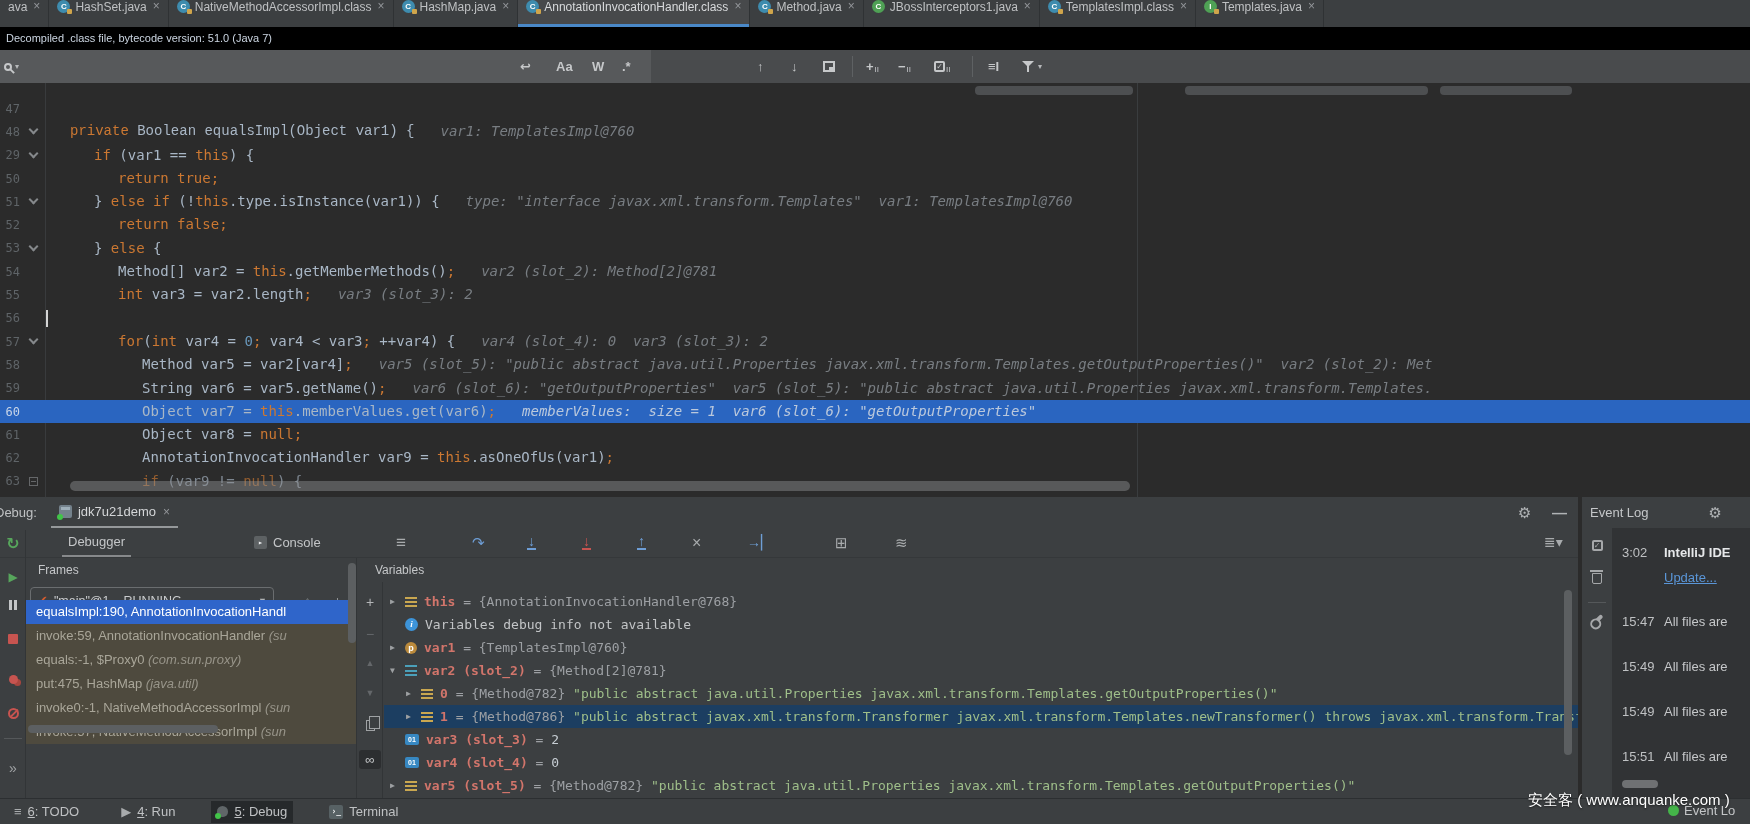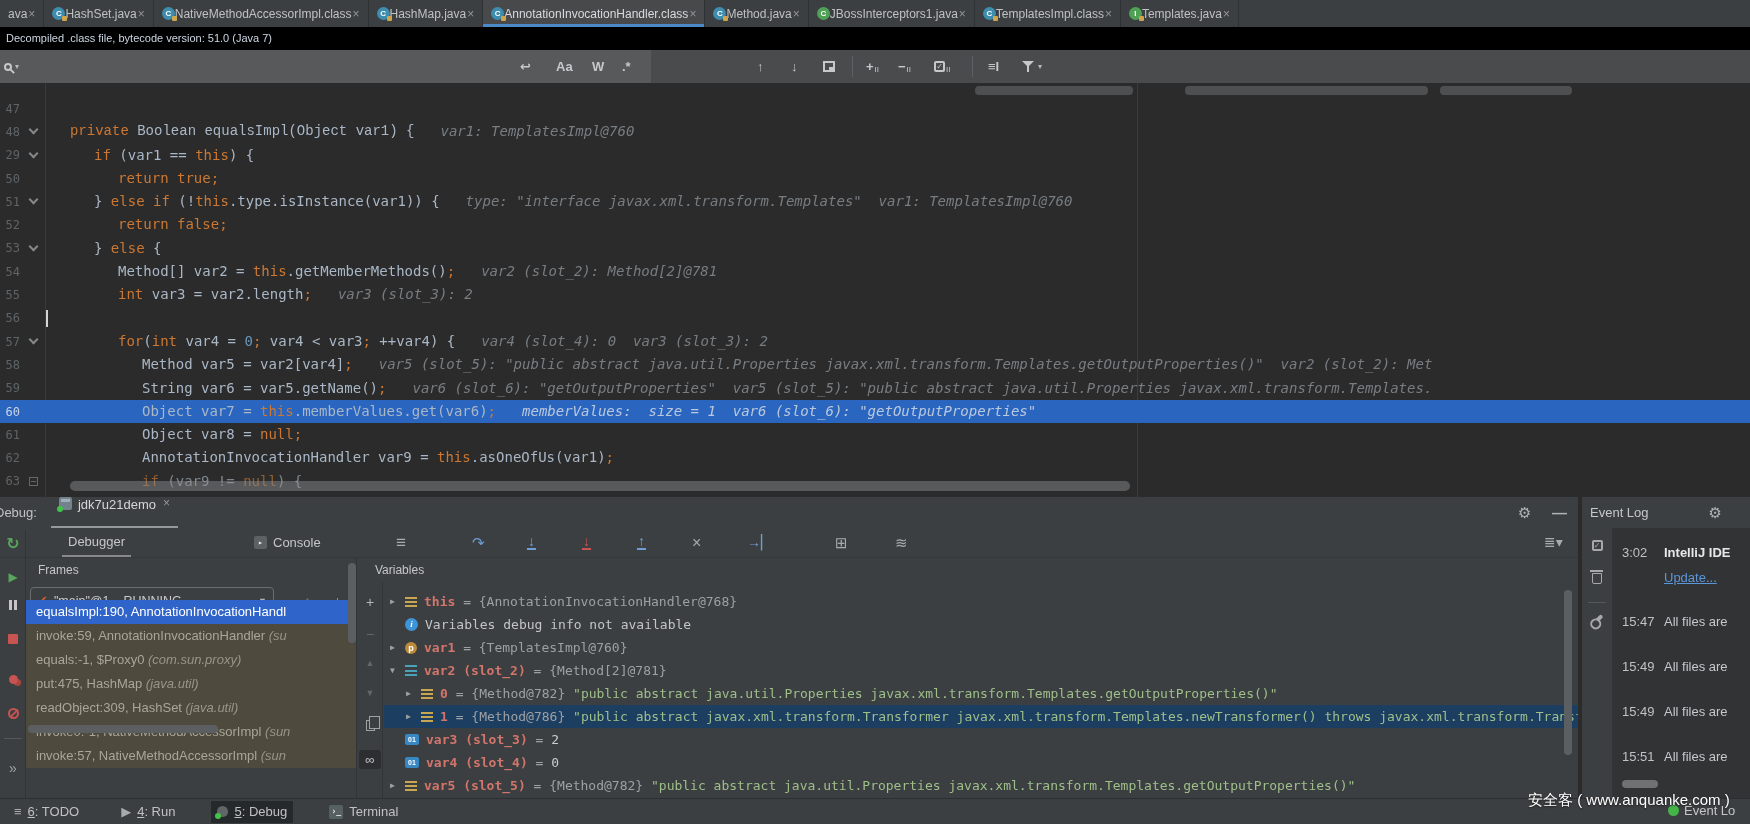--- a/index.html
+++ b/index.html
@@ -2,21 +2,21 @@
 <html><head>
 <meta charset="utf-8">
 <style>
   *{box-sizing:border-box;margin:0;padding:0}
   html,body{background:#1e1f22}
   body{font-family:"Liberation Sans","DejaVu Sans",sans-serif}
   #app{position:relative;width:1750px;height:824px;background:#2b2b2b;overflow:hidden}
 
   
   .tabbar{position:absolute;left:0;top:0;width:1750px;height:27px;background:#3c3f41;display:flex;align-items:stretch}
-  .tab{display:flex;align-items:center;padding:0 8px;border-right:1px solid #2f3234;color:#bfc1c3;font-size:12px;cursor:default;white-space:nowrap}
+  .tab{display:flex;gap:5px;padding:0 8px;border-right:1px solid #2f3234;color:#bfc1c3;font-size:12px;cursor:default;white-space:nowrap}
   .tab.active{background:#47494b;box-shadow:inset 0 -3px 0 #4a88c7;color:#d8dadc}
   .ficon{position:relative;width:13px;height:13px;border-radius:50%;color:#fff;font:700 8px/13px "Liberation Sans",sans-serif;text-align:center;flex:none}
   .ficon.teal{background:#3e8cae}
   .ficon.green{background:#4fa155}
   .ficon .lk{position:absolute;right:-2px;bottom:-1px;width:5px;height:5px;background:#cfa54b;border-radius:1px}
   .tclose{color:#93969a;font-size:12px;line-height:12px;margin-left:1px}
 
   
   .banner{position:absolute;left:0;top:27px;width:1750px;height:23px;background:#000000;color:#ccd6e2;font-size:11px;line-height:23px;padding-left:6px}
 
@@ -55,21 +55,21 @@
   .fv{width:7px;height:7px;border-right:2px solid #85888b;border-bottom:2px solid #85888b;transform:rotate(45deg);margin-top:-4px}
   .fm{width:9px;height:9px;border:1px solid #85888b;position:relative}
   .fm::after{content:"";position:absolute;left:1px;right:1px;top:3px;height:1px;background:#85888b}
   .caret{width:2px;height:17px;background:#d4d4d4;display:inline-block}
   .ehscroll{position:absolute;left:70px;top:398px;width:1060px;height:10px;border-radius:5px;background:rgba(150,152,154,.42);pointer-events:auto}
 
   
   .dbg{position:absolute;left:0;top:497px;width:1578px;height:301px;background:#3c3f41}
   .dbg-head{position:absolute;left:0;top:0;width:100%;height:31px;display:flex;align-items:center;color:#bfc1c3;font-size:13px}
   .dbg-label{margin-left:-5px;padding-right:14px}
-  .dbg-tab{display:flex;gap:6px;height:100%;padding:0 8px;border-bottom:2px solid #95989a;color:#d4d6d8}
+  .dbg-tab{display:flex;align-items:center;gap:6px;height:100%;padding:0 8px;border-bottom:2px solid #95989a;color:#d4d6d8}
   .runico{position:relative;width:13px;height:13px;background:#74828c;border-radius:2px;flex:none}
   .runico::before{content:"";position:absolute;left:2px;top:2px;right:2px;height:3px;background:#9fb0ba}
   .runico::after{content:"";position:absolute;left:-2px;bottom:-2px;width:6px;height:6px;border-radius:50%;background:#41c448}
   .hd-ic{position:absolute;top:0;height:31px;display:flex;align-items:center;color:#b0b3b5;font-size:15px}
   .dbg-tools{position:absolute;left:0;top:31px;width:100%;height:30px;border-bottom:1px solid #35383a}
   .dt-tab{position:absolute;top:0;height:29px;display:flex;align-items:center;gap:6px;color:#c4c6c8;font-size:13px;padding:0 6px}
   .dt-tab.active{border-bottom:2px solid #87898b}
   .conico{width:13px;height:13px;background:#5d6163;border-radius:2px;color:#eceeef;font:700 8px/13px "DejaVu Sans Mono",monospace;text-align:center}
   .dt-ic{position:absolute;top:0;height:29px;display:flex;flex-direction:column;justify-content:center;align-items:center;font-size:14px;line-height:13px}
   .dt-ic .bar{width:9px;height:2px;margin-top:0px}
@@ -463,21 +463,20 @@
         </div>
         <span class="th-ic" style="left:278px;color:#6a6e71">↑</span>
         <span class="th-ic" style="left:308px;color:#c0c3c5">↓</span>
 
       </div>
       <div class="frame-list">
           <div class="frow sel"><span>equalsImpl:190, AnnotationInvocationHandl</span></div>
           <div class="frow lib"><span>invoke:59, AnnotationInvocationHandler </span><span class="pkg">(su</span></div>
           <div class="frow lib"><span>equals:-1, $Proxy0 </span><span class="pkg">(com.sun.proxy)</span></div>
           <div class="frow lib"><span>put:475, HashMap </span><span class="pkg">(java.util)</span></div>
-          <div class="frow lib"><span>readObject:309, HashSet </span><span class="pkg">(java.util)</span></div>
           <div class="frow lib"><span>invoke0:-1, NativeMethodAccessorImpl </span><span class="pkg">(sun</span></div>
           <div class="frow lib"><span>invoke:57, NativeMethodAccessorImpl </span><span class="pkg">(sun</span></div>
         </div>
     </div>
     <div class="fvscroll" style="left:348px"></div>
     <div class="fhscroll" style="left:28px"></div>
 
     <div class="vars">
       <div class="panel-title" style="padding-left:18px">Variables</div>
       <div class="watch-strip">

